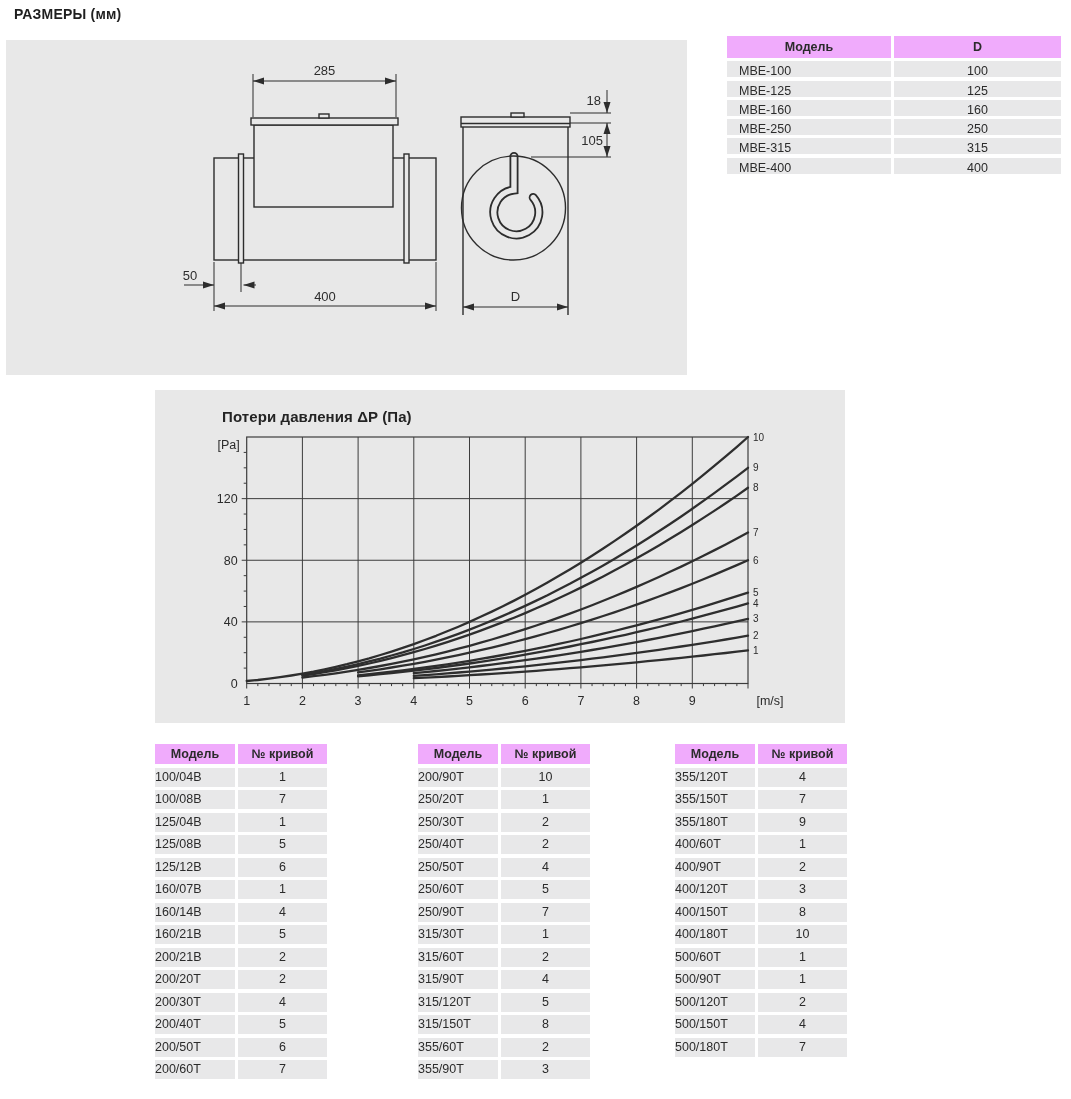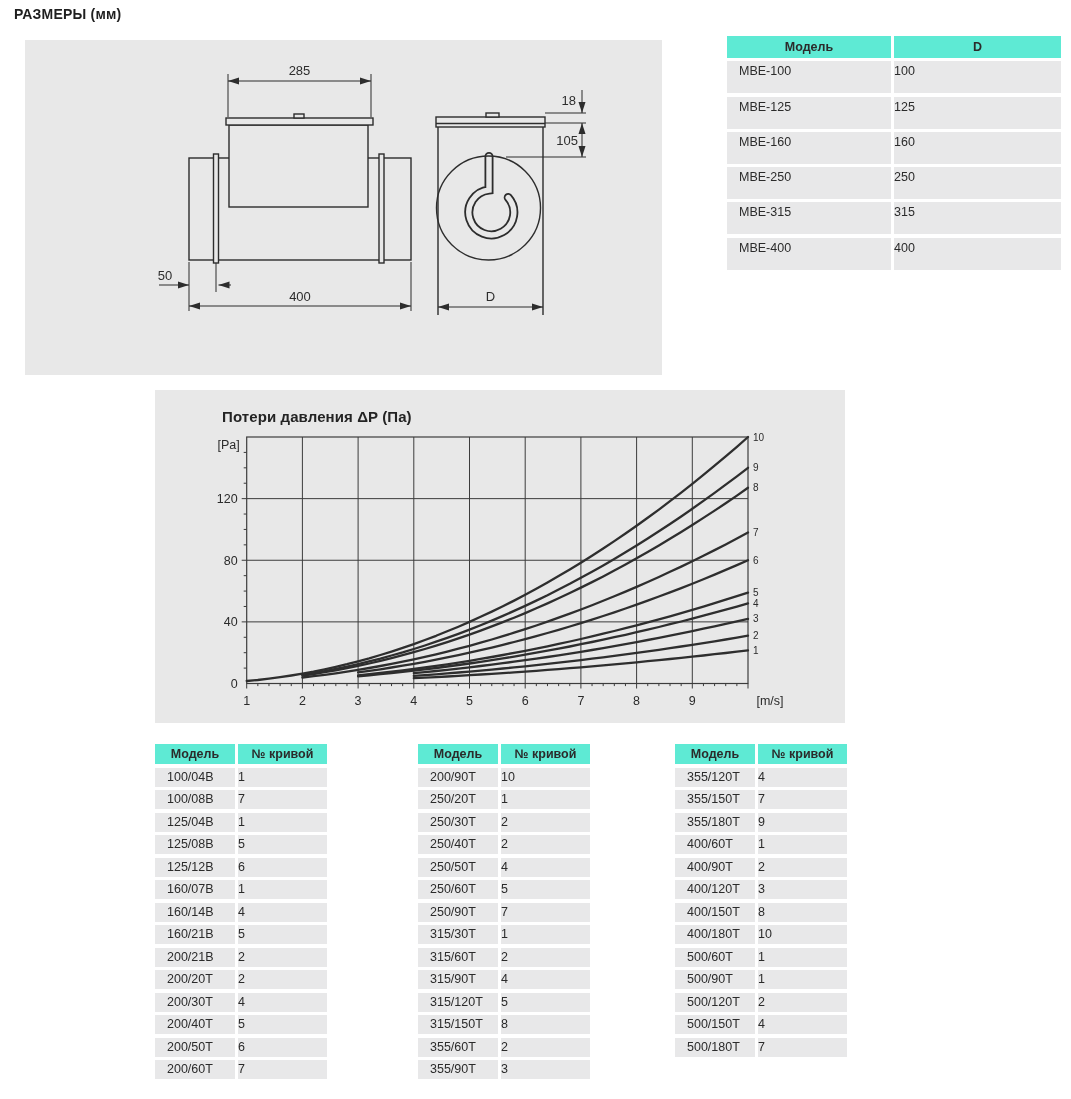--- a/index.html
+++ b/index.html
@@ -6,51 +6,51 @@
   body{
     width:1071px;height:1099px;position:relative;background:#ffffff;
     font-family:"Liberation Sans", sans-serif;color:#2b2b2b;
     -webkit-font-smoothing:antialiased;
   }
   .abs{position:absolute;}
   #page-title{
     left:14px;top:6px;font-size:14px;font-weight:bold;color:#1f1f1f;letter-spacing:.2px;
   }
   .panel{background:#e8e8e8;}
-  #drawing-panel{left:25px;top:40px;width:637px;height:335px;}
+  #drawing-panel{left:6px;top:40px;width:637px;height:335px;padding-left:44px;}
   #chart-panel{left:155px;top:390px;width:690px;height:333px;}
   #chart-title{left:67px;top:18px;font-size:15px;font-weight:bold;color:#242424;letter-spacing:.1px;}
   svg{display:block;}
   svg text{font-family:"Liberation Sans", sans-serif;}
   .ln{stroke:#2d2d2d;stroke-width:1.4;fill:none;}
   .lnf{stroke:#2d2d2d;stroke-width:1.4;fill:#e8e8e8;}
   .dim{stroke:#2d2d2d;stroke-width:1;fill:none;}
   .ah{fill:#2d2d2d;stroke:none;}
   .dimtext{font-size:13px;fill:#2d2d2d;}
   
   .tbl{position:absolute;}
   .trow{display:flex;}
   .tcell{background:#e8e8e9;box-sizing:border-box;overflow:hidden;white-space:nowrap;}
-  .th{background:#5eead4;font-weight:bold;text-align:center;}
-  .num{text-align:left;}
+  .th{background:#f0abfc;font-weight:bold;text-align:center;}
+  .num{text-align:center;}
   .model{text-align:left;}
   
   .tbl-top .trow{margin-bottom:3.3px;}
-  .tbl-top .tcell{font-size:12.5px;height:32px;line-height:20px;margin-right:3px;}
+  .tbl-top .tcell{font-size:12.5px;height:16px;line-height:20px;margin-right:3px;}
   .tbl-top .th{height:22px;line-height:22px;}
   .tbl-top .c0{width:164px;}
   .tbl-top .c1{width:167px;margin-right:0 !important;}
   .tbl-top .model{padding-left:12px;}
   
   .tbl-bottom .trow{margin-bottom:3.5px;}
   .tbl-bottom .tcell{font-size:12.5px;height:19px;line-height:19px;margin-right:3px;}
   .tbl-bottom .th{height:20px;line-height:20px;}
   .tbl-bottom .c0{width:80px;}
   .tbl-bottom .c1{width:89px;margin-right:0 !important;}
-  .tbl-bottom .model{padding-left:12px;}
+  .tbl-bottom .model{padding-left:0;}
   #model-d-table{left:727px;top:36px;}
   #curve-table-1{left:155px;top:744px;}
   #curve-table-2{left:418px;top:744px;}
   #curve-table-3{left:675px;top:744px;}
 </style>
 </head>
 <body>
 
 <div class="abs" id="page-title">РАЗМЕРЫ (мм)</div>
 

